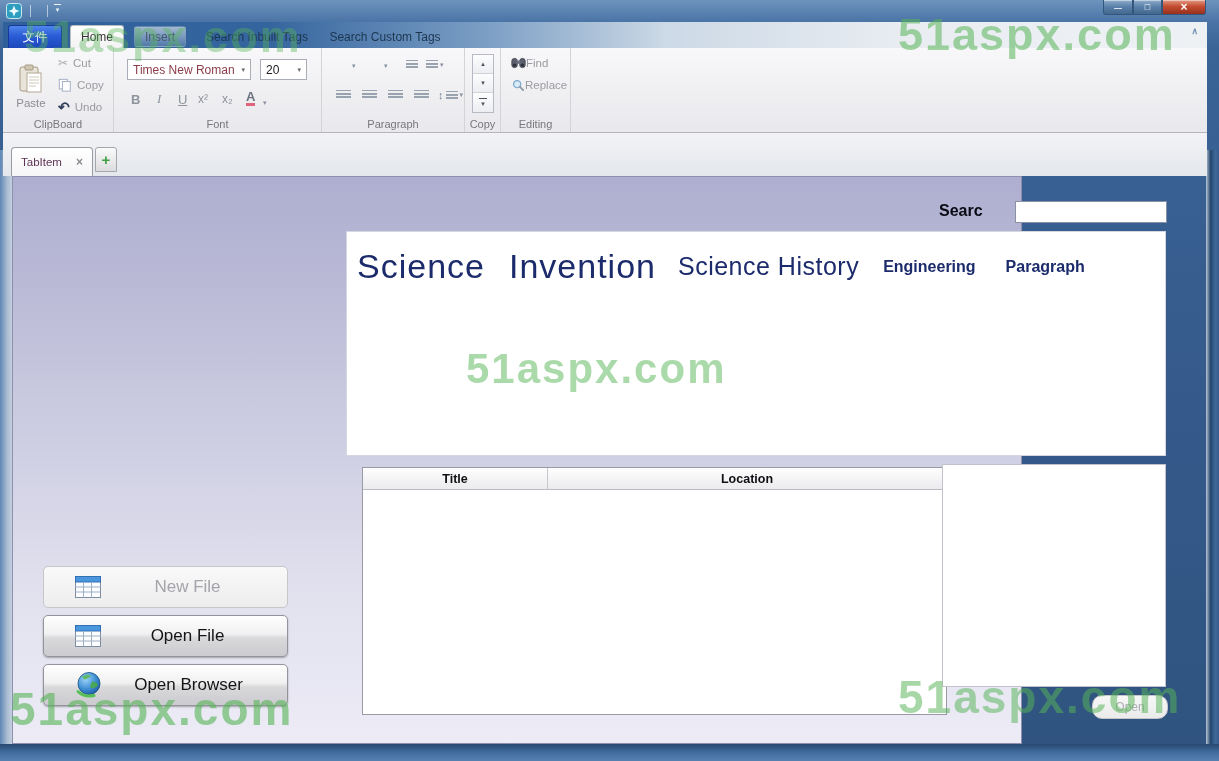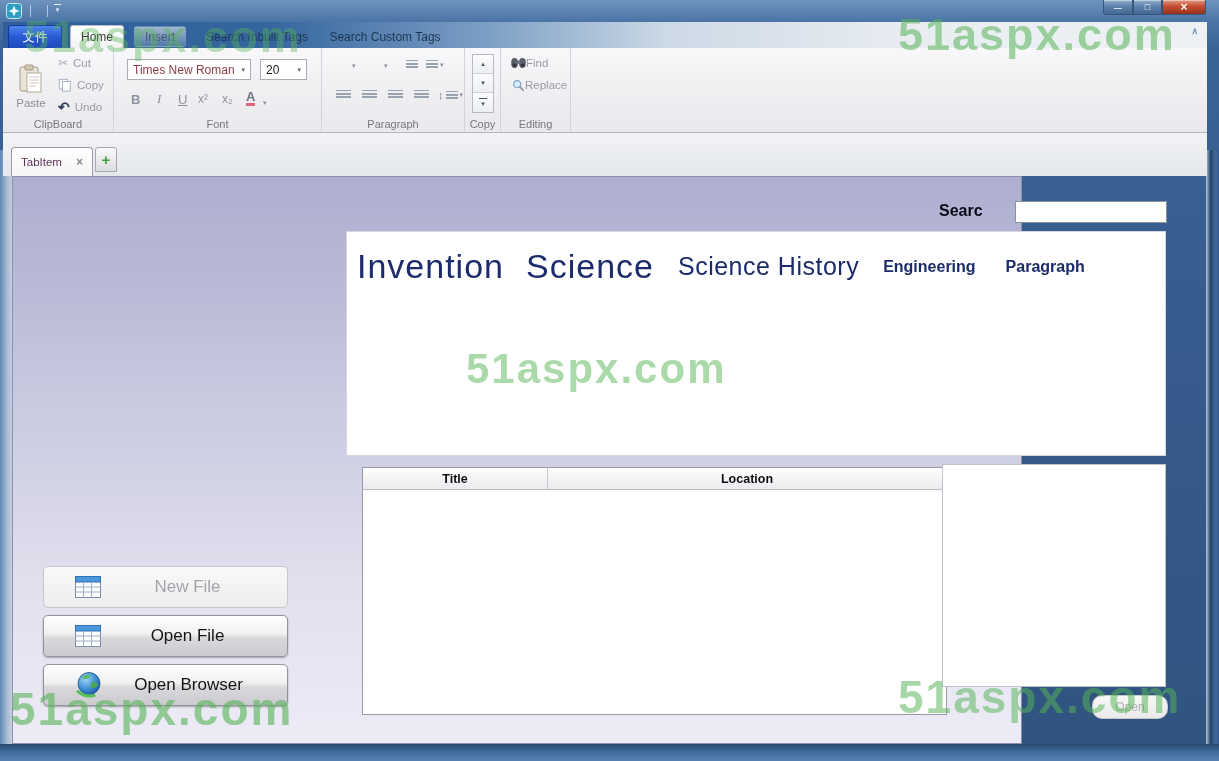--- a/index.html
+++ b/index.html
@@ -286,22 +286,22 @@
     </div>
     <div class="add-tab">+</div>
   </div>
 
   <div class="content">
     <div class="search-label">Searc</div>
     <input class="search-input" type="text" style="">
 
     <div class="links-panel">
       <div class="links-row">
+        <span class="lk lk-xl m1">Science</span>
         <span class="lk lk-xl m2">Invention</span>
-        <span class="lk lk-xl m1">Science</span>
         <span class="lk lk-lg m3">Science History</span>
         <span class="lk lk-sm m4">Engineering</span>
         <span class="lk lk-sm">Paragraph</span>
       </div>
     </div>
 
     <div class="table-panel">
       <div class="table-header">
         <div class="th th-title">Title</div>
         <div class="th th-loc">Location</div>

